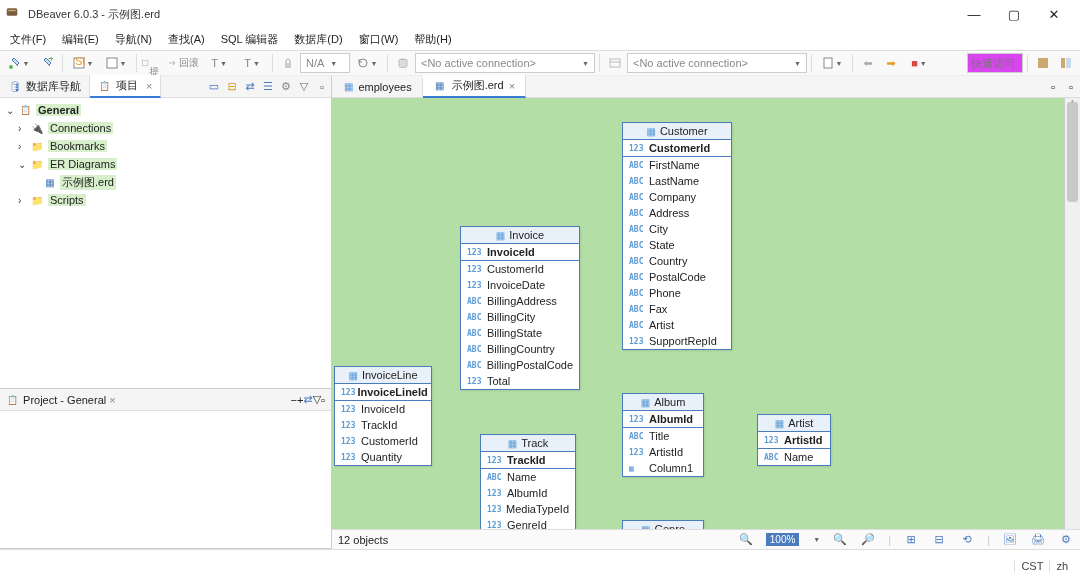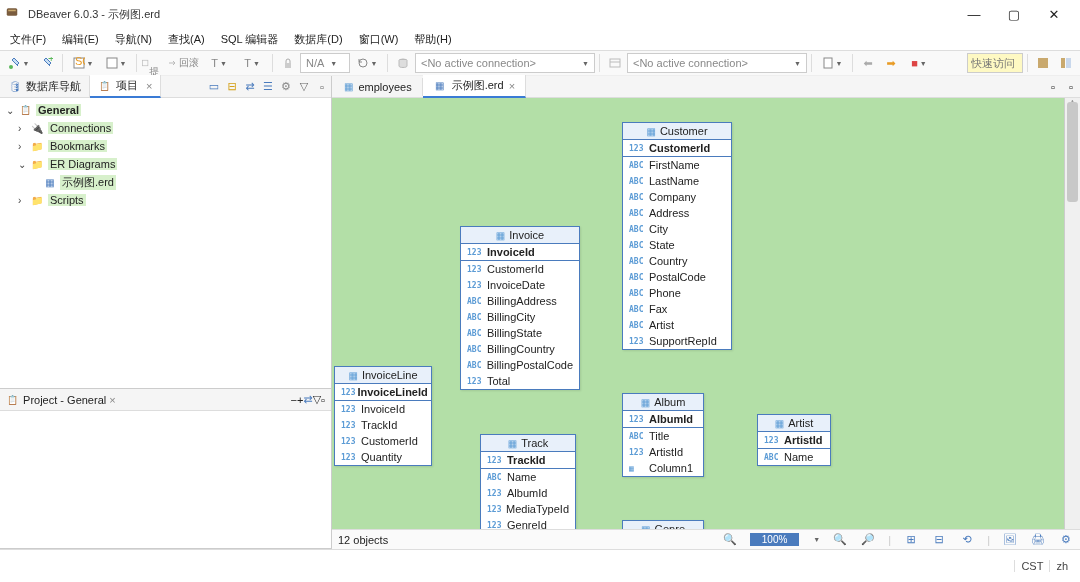--- a/index.html
+++ b/index.html
@@ -18,21 +18,21 @@
 .menubar .menu-item { padding:2px 8px; }
 
 
 .toolbar { height:26px; border-top:1px solid #ddd; border-bottom:1px solid #eee; display:flex; align-items:center; padding:0 3px; gap:1px; background:#f9f9f9; }
 .toolbar .tb-btn { width:22px; height:22px; display:flex; align-items:center; justify-content:center; border-radius:2px; }
 .toolbar .tb-btn.dd { width:32px; }
 .toolbar .tb-sep { width:1px; height:18px; background:#ddd; margin:0 3px; }
 .toolbar .combo { height:20px; border:1px solid #ccc; background:#fff; padding:0 5px; display:flex; align-items:center; gap:4px; font-size:11px; color:#888; }
 .toolbar .combo.na { width:50px; }
 .toolbar .combo.conn { width:180px; }
-.toolbar .quick-input { width:56px; height:20px; border:1px solid #ccc; background:#fef9c3; padding:0 3px; font-size:11px; }
+.toolbar .quick-input { width:56px; height:20px; border:1px solid #ccc; background:#d946ef; padding:0 3px; font-size:11px; }
 .drop { font-size:7px; color:#666; margin-left:2px; }
 
 
 .body { flex:1; display:flex; min-height:0; }
 .left-col { width:332px; border-right:1px solid #ccc; display:flex; flex-direction:column; }
 .right-col { flex:1; display:flex; flex-direction:column; min-width:0; }
 
 
 .panel { border-bottom:1px solid #ccc; display:flex; flex-direction:column; }
 .panel.p1 { flex:1; min-height:0; }
@@ -86,21 +86,21 @@
 .col-ico.str { color:#5b9bd5; }
 .col-ico.cols { color:#5b9bd5; }
 .ent-ico { font-size:10px; color:#5b9bd5; }
 
 
 .edges { position:absolute; top:0; left:0; right:16px; bottom:0; pointer-events:none; }
 
 
 .editor-status { height:20px; border-top:1px solid #ddd; background:#fafafa; display:flex; align-items:center; padding:0 6px; gap:12px; font-size:11px; }
 .editor-status .spacer { flex:1; }
-.editor-status .pct { background:#4a7bbd; color:#fff; padding:1px 12px; font-size:10px; }
+.editor-status .pct { background:#4a7bbd; color:#fff; padding:1px 4px; font-size:10px; }
 .editor-status .sb { width:16px; display:flex; align-items:center; justify-content:center; color:#4a7bbd; }
 
 .bottom-status { height:18px; border-top:1px solid #ddd; display:flex; justify-content:flex-end; align-items:center; padding:16px 6px; gap:0; font-size:10px; color:#444; }
 .bottom-status .cell { border-left:1px solid #ddd; padding:0 6px; }
 
 svg.icon { width:12px; height:12px; }
 </style>
 </head>
 <body>
 

